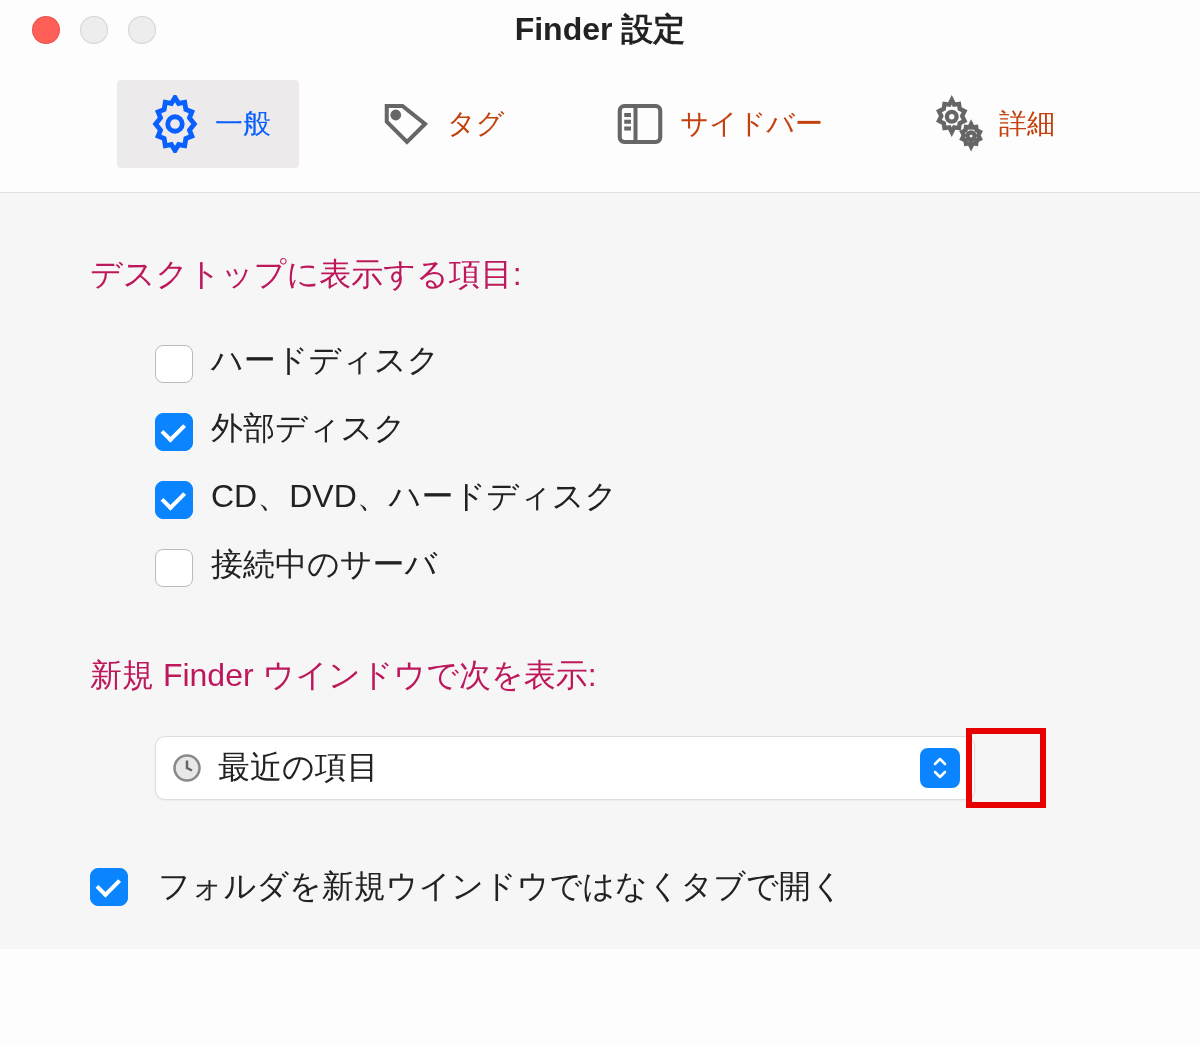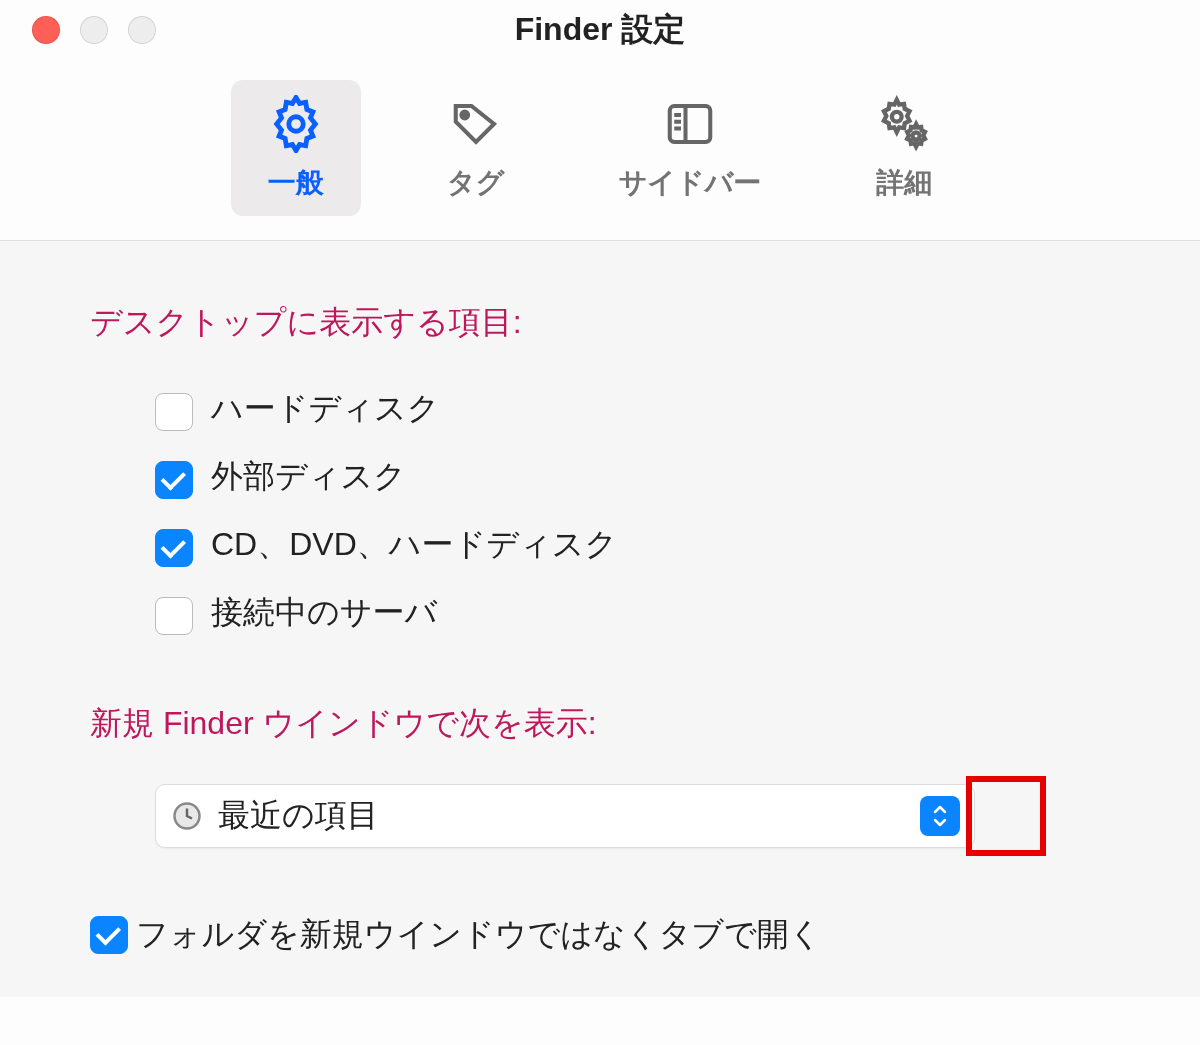--- a/index.html
+++ b/index.html
@@ -47,42 +47,41 @@
     .toolbar {
       display: flex;
       justify-content: center;
       gap: 50px;
       padding: 20px 0 24px;
       background: #fdfdfd;
       border-bottom: 1px solid #e0e0e0;
     }
     .tab {
       display: flex;
-      flex-direction: column;
+      flex-direction: row;
       align-items: center;
       gap: 10px;
       padding: 14px 28px;
-      border-radius: 12px;
+      border-radius: 4px;
       cursor: pointer;
       min-width: 130px;
-      font-weight: bold;
     }
     .tab.active {
       background: #eceaea;
     }
     .tab-icon {
       width: 60px;
       height: 60px;
       display: flex;
       align-items: center;
       justify-content: center;
     }
     .tab-label {
       font-size: 28px;
-      color: #737373;
+      color: #c2410c;
     }
     .tab.active .tab-label {
       color: #0a60ff;
     }
     .content {
       padding: 60px 90px 40px;
       background: #f6f6f6;
     }
     .section-label {
       font-size: 32px;
@@ -166,21 +165,21 @@
       border: 6px solid #e80000;
       width: 80px;
       height: 80px;
       top: 0px;
       left: 876px;
       pointer-events: none;
     }
     .bottom-checkbox {
       display: flex;
       align-items: center;
-      gap: 8px;
+      gap: 30px;
       padding: 65px 0 0 0;
     }
   </style>
 </head>
 <body>
 
 <div class="window">
 
   <div class="titlebar">
     <div class="traffic-lights">

